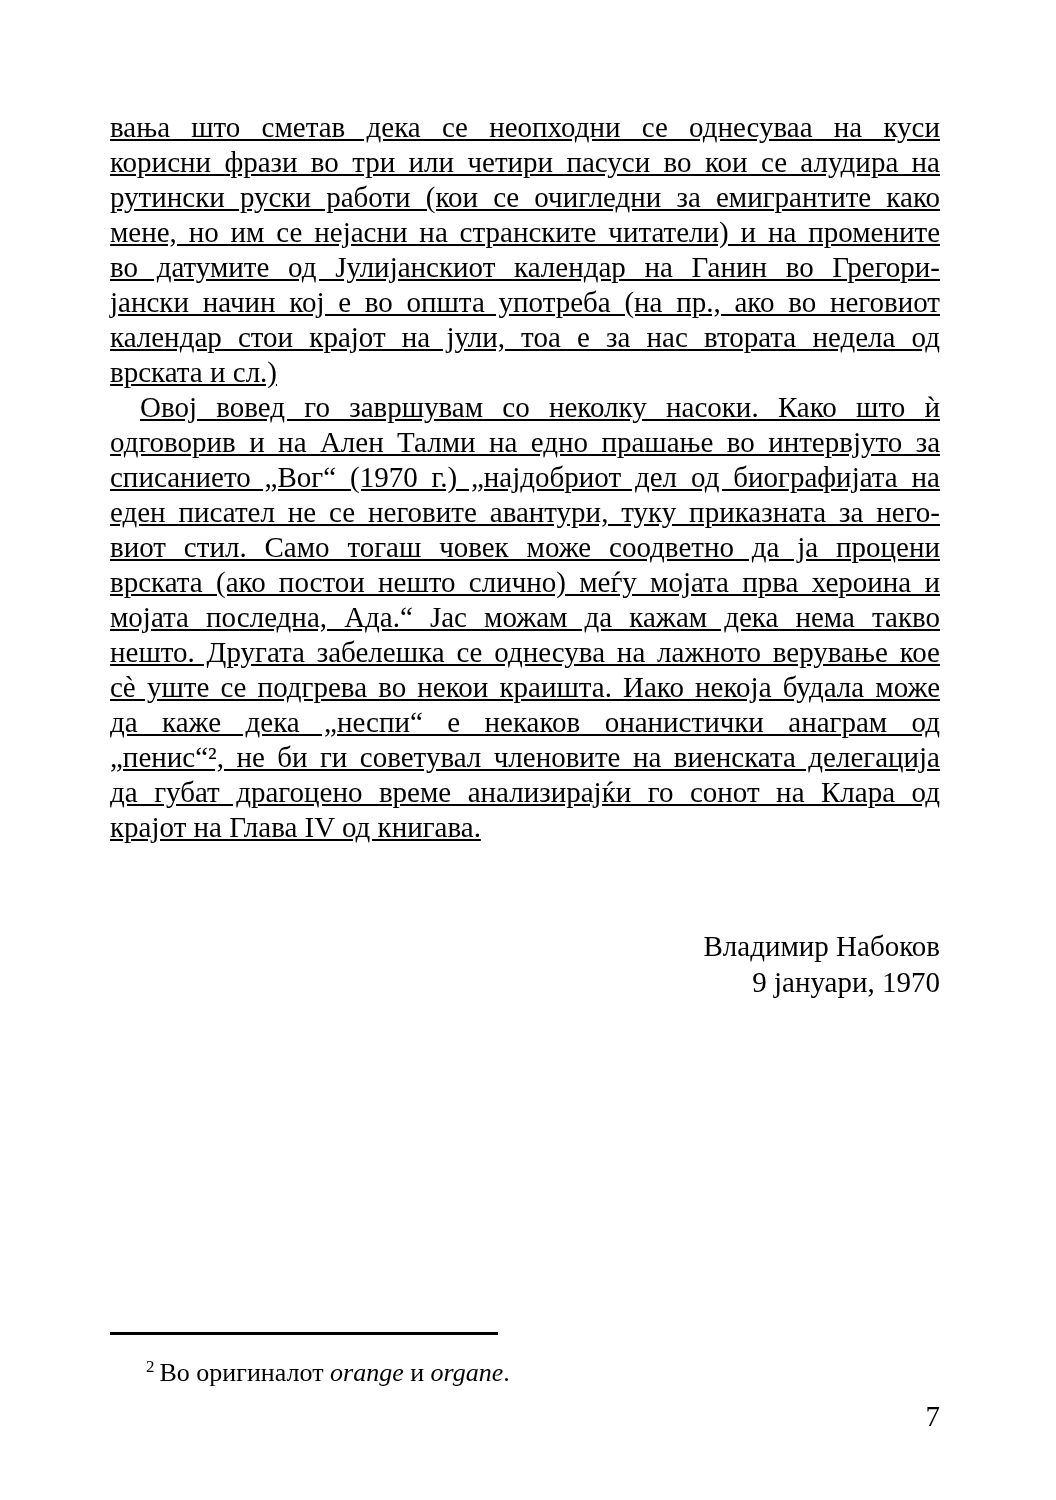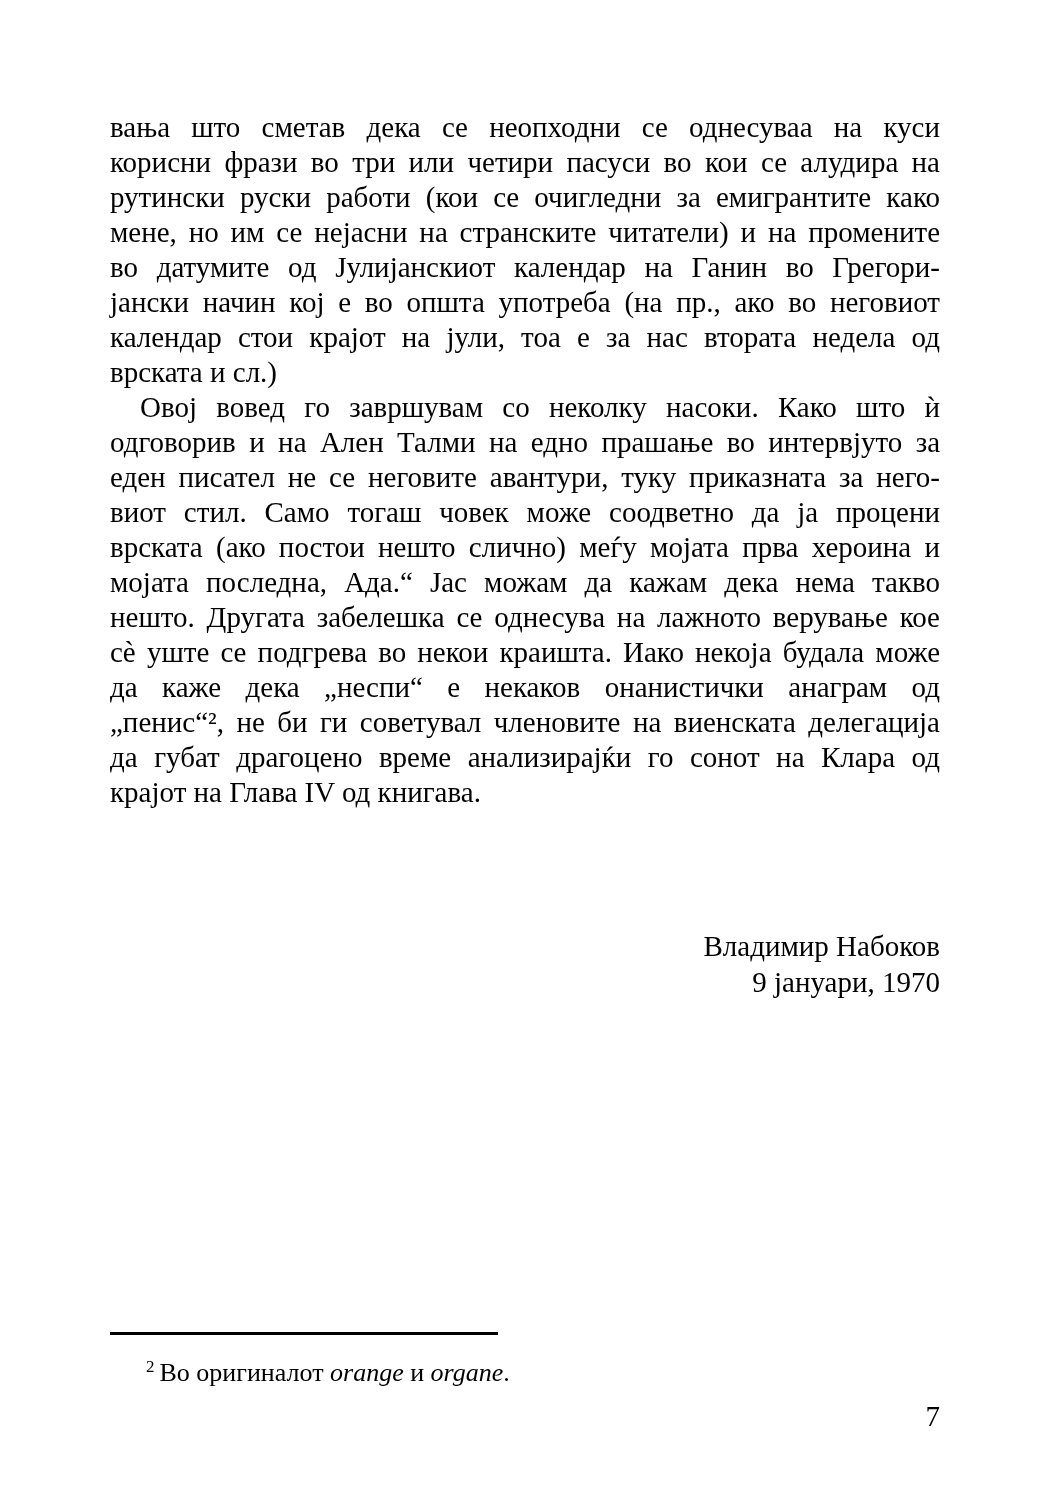--- a/index.html
+++ b/index.html
@@ -22,20 +22,21 @@
     left: 110px;
     top: 110px;
     width: 830px;
     font-size: 29px;
     line-height: 35px;
   }
   .para { margin: 0; }
   .line {
     text-align: justify;
     text-align-last: justify;
+    text-decoration: underline;
   }
   .line.last {
     text-align-last: left;
   }
   .line.indent {
     text-indent: 30px;
   }
   .signature-author {
     position: absolute;
     left: 110px;
@@ -98,20 +99,21 @@
         <div class="line">рутински руски работи (кои се очигледни за емигрантите како</div>
         <div class="line">мене, но им се нејасни на странските читатели) и на промените</div>
         <div class="line">во датумите од Јулијанскиот календар на Ганин во Грегори-</div>
         <div class="line">јански начин кој е во општа употреба (на пр., ако во неговиот</div>
         <div class="line">календар стои крајот на јули, тоа е за нас втората недела од</div>
         <div class="line last">врската и сл.)</div>
       </div>
       <div class="para">
         <div class="line indent">Овој вовед го завршувам со неколку насоки. Како што ѝ</div>
         <div class="line">одговорив и на Ален Талми на едно прашање во интервјуто за</div>
+        <div class="line">списанието „Вог“ (1970 г.) „најдобриот дел од биографијата на</div>
         <div class="line">еден писател не се неговите авантури, туку приказната за него-</div>
         <div class="line">виот стил. Само тогаш човек може соодветно да ја процени</div>
         <div class="line">врската (ако постои нешто слично) меѓу мојата прва хероина и</div>
         <div class="line">мојата последна, Ада.“ Јас можам да кажам дека нема такво</div>
         <div class="line">нешто. Другата забелешка се однесува на лажното верување кое</div>
         <div class="line">сè уште се подгрева во некои краишта. Иако некоја будала може</div>
         <div class="line">да каже дека „неспи“ е некаков онанистички анаграм од</div>
         <div class="line">„пенис“², не би ги советувал членовите на виенската делегација</div>
         <div class="line">да губат драгоцено време анализирајќи го сонот на Клара од</div>
         <div class="line last">крајот на Глава IV од книгава.</div>

